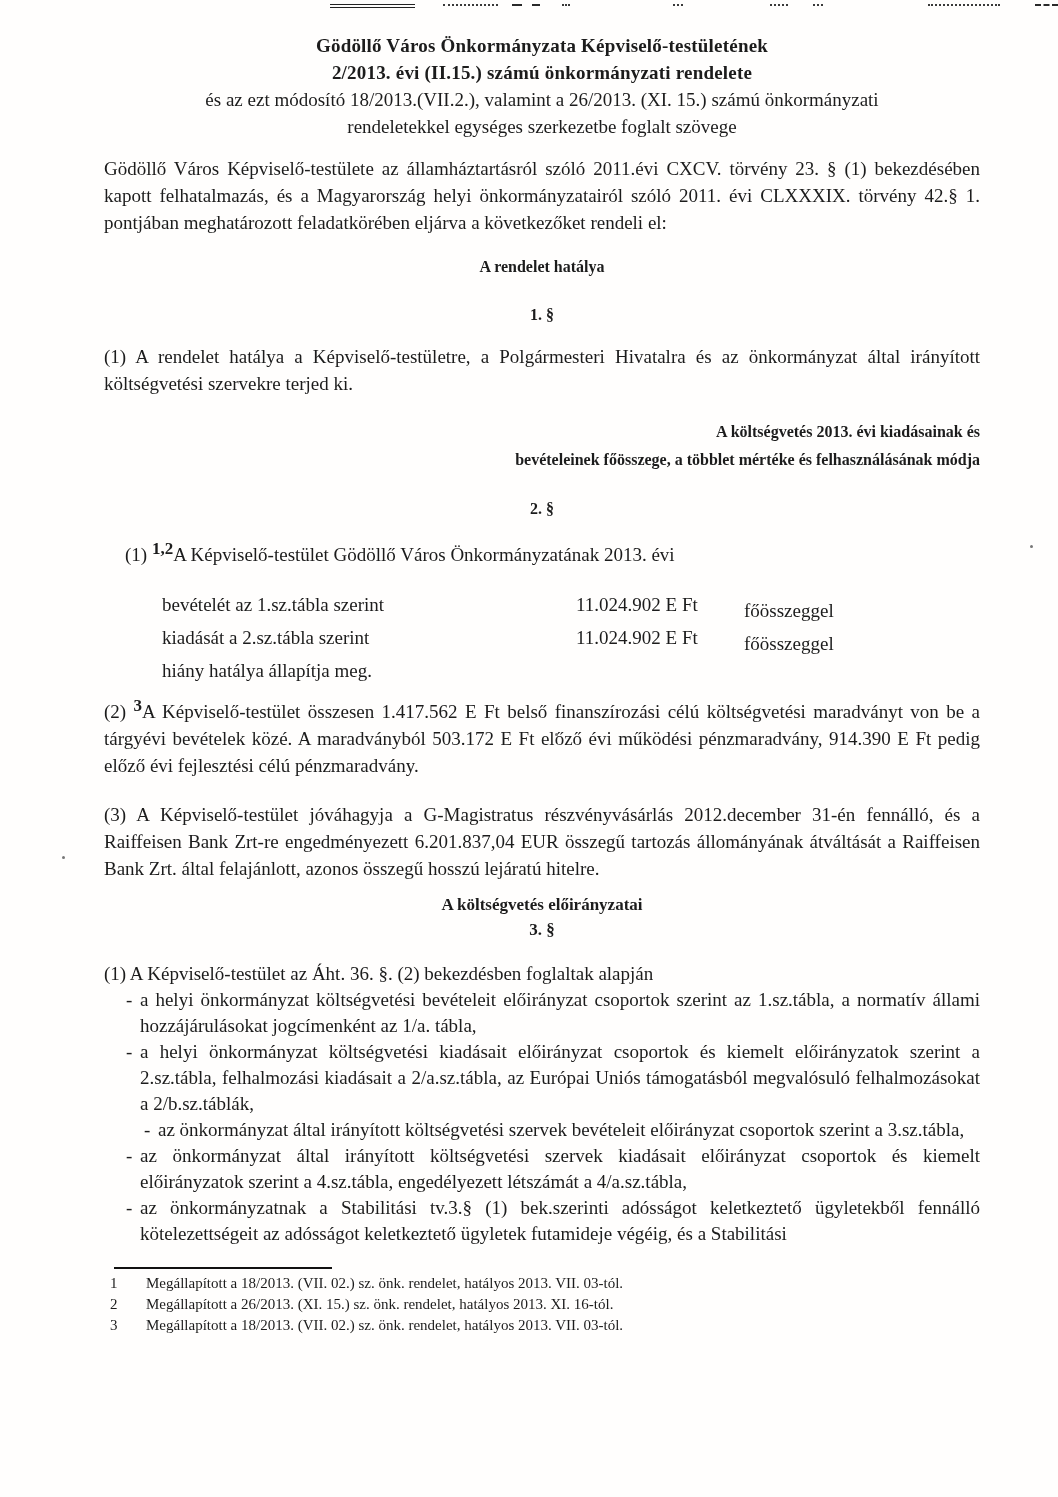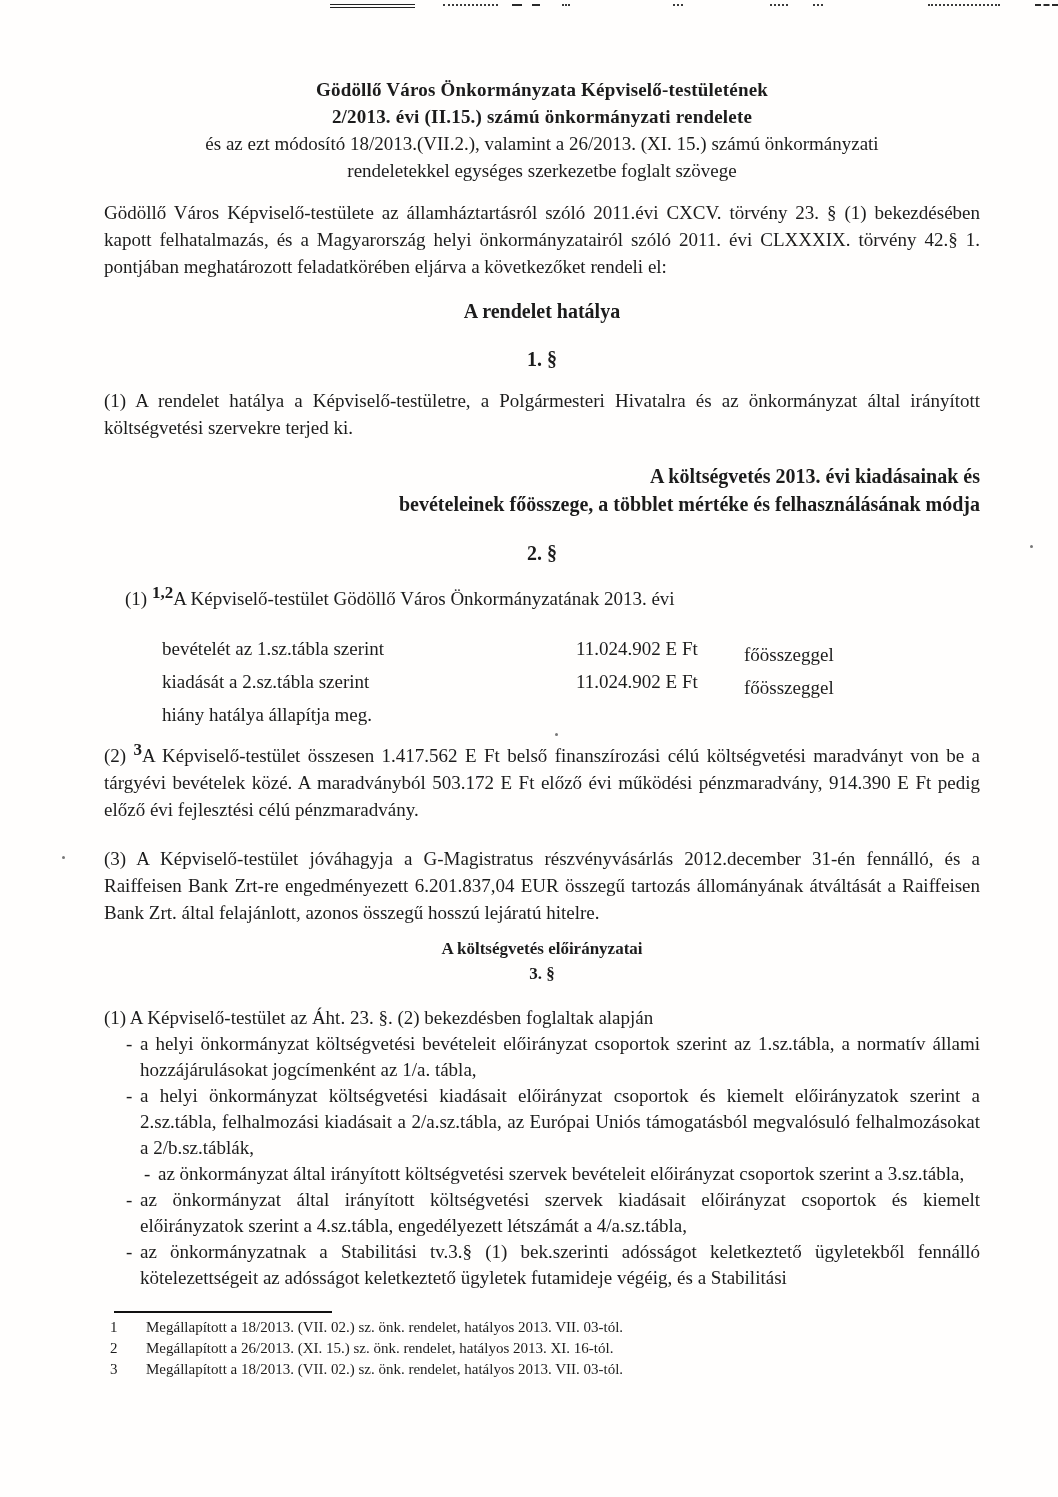--- a/index.html
+++ b/index.html
@@ -12,30 +12,30 @@
     overflow:hidden;
   }
   .content { padding:0 78px 0 104px; }
 
   
   .noise { position:absolute; top:4px; height:0; border-top:2px dashed #2a2a2a; }
   .noise.dots { border-top:2px dotted #3a3a3a; }
   .noise.thick { border-top:4px double #222; }
   .speck { position:absolute; width:3px; height:3px; background:#777; border-radius:50%; }
 
-  .title { padding-top:76px; text-align:center; line-height:28px; }
+  .title { padding-top:32px; text-align:center; line-height:28px; }
   .t-bold { font-size:20px; font-weight:bold; letter-spacing:0.2px; }
   .t-reg  { font-size:19px; }
 
   p, .line { font-size:19px; line-height:27px; margin:0; }
   .just { text-align:justify; }
 
   .preamble { margin-top:15px; }
 
-  .h-center { text-align:center; font-weight:bold; font-size:20px; line-height:28px; }
+  .h-center { text-align:center; font-weight:bold; font-size:16px; line-height:28px; }
   .h1  { margin-top:17px; }
   .pnum1 { margin-top:20px; }
   .p1-1 { margin-top:14px; }
   .h2  { margin-top:21px;text-align:right; }
   .pnum2 { margin-top:21px; }
   .p2-1 { margin-top:18px; text-indent:21px; }
 
   sup { font-size:17px; line-height:0;font-weight:bold; }
 
   .amount-table { margin:23px 0 0 58px; }
@@ -123,21 +123,21 @@
 
     <p class="p2-2 just"><span>(2)</span> <sup>3</sup><span>A Képviselő-testület összesen 1.417.562 E Ft belső finanszírozási célú költségvetési maradványt von be a tárgyévi bevételek közé. A maradványból 503.172 E Ft előző évi működési pénzmaradvány, 914.390 E Ft pedig előző évi fejlesztési célú pénzmaradvány.</span></p>
 
     <p class="p2-3 just">(3) A Képviselő-testület jóváhagyja a G-Magistratus részvényvásárlás 2012.december 31-én fennálló, és a Raiffeisen Bank Zrt-re engedményezett 6.201.837,04 EUR összegű tartozás állományának átváltását a Raiffeisen Bank Zrt. által felajánlott, azonos összegű hosszú lejáratú hitelre.</p>
 
     <div class="h3">
       <div>A költségvetés előirányzatai</div>
       <div>3. §</div>
     </div>
 
-    <p class="p3-1">(1) A Képviselő-testület az Áht. 23. §. (2) bekezdésben foglaltak alapján</p>
+    <p class="p3-1">(1) A Képviselő-testület az Áht. 36. §. (2) bekezdésben foglaltak alapján</p>
 
     <div class="bullets">
       <div class="bullet lvl0">
         <span class="dash">-</span>
         <span class="btext">a helyi önkormányzat költségvetési bevételeit előirányzat csoportok szerint az 1.sz.tábla, a normatív állami hozzájárulásokat jogcímenként az 1/a. tábla,</span>
       </div>
       <div class="bullet lvl0">
         <span class="dash">-</span>
         <span class="btext">a helyi önkormányzat költségvetési kiadásait előirányzat csoportok és kiemelt előirányzatok szerint a 2.sz.tábla, felhalmozási kiadásait a 2/a.sz.tábla, az Európai Uniós támogatásból megvalósuló felhalmozásokat a 2/b.sz.táblák,</span>
       </div>

